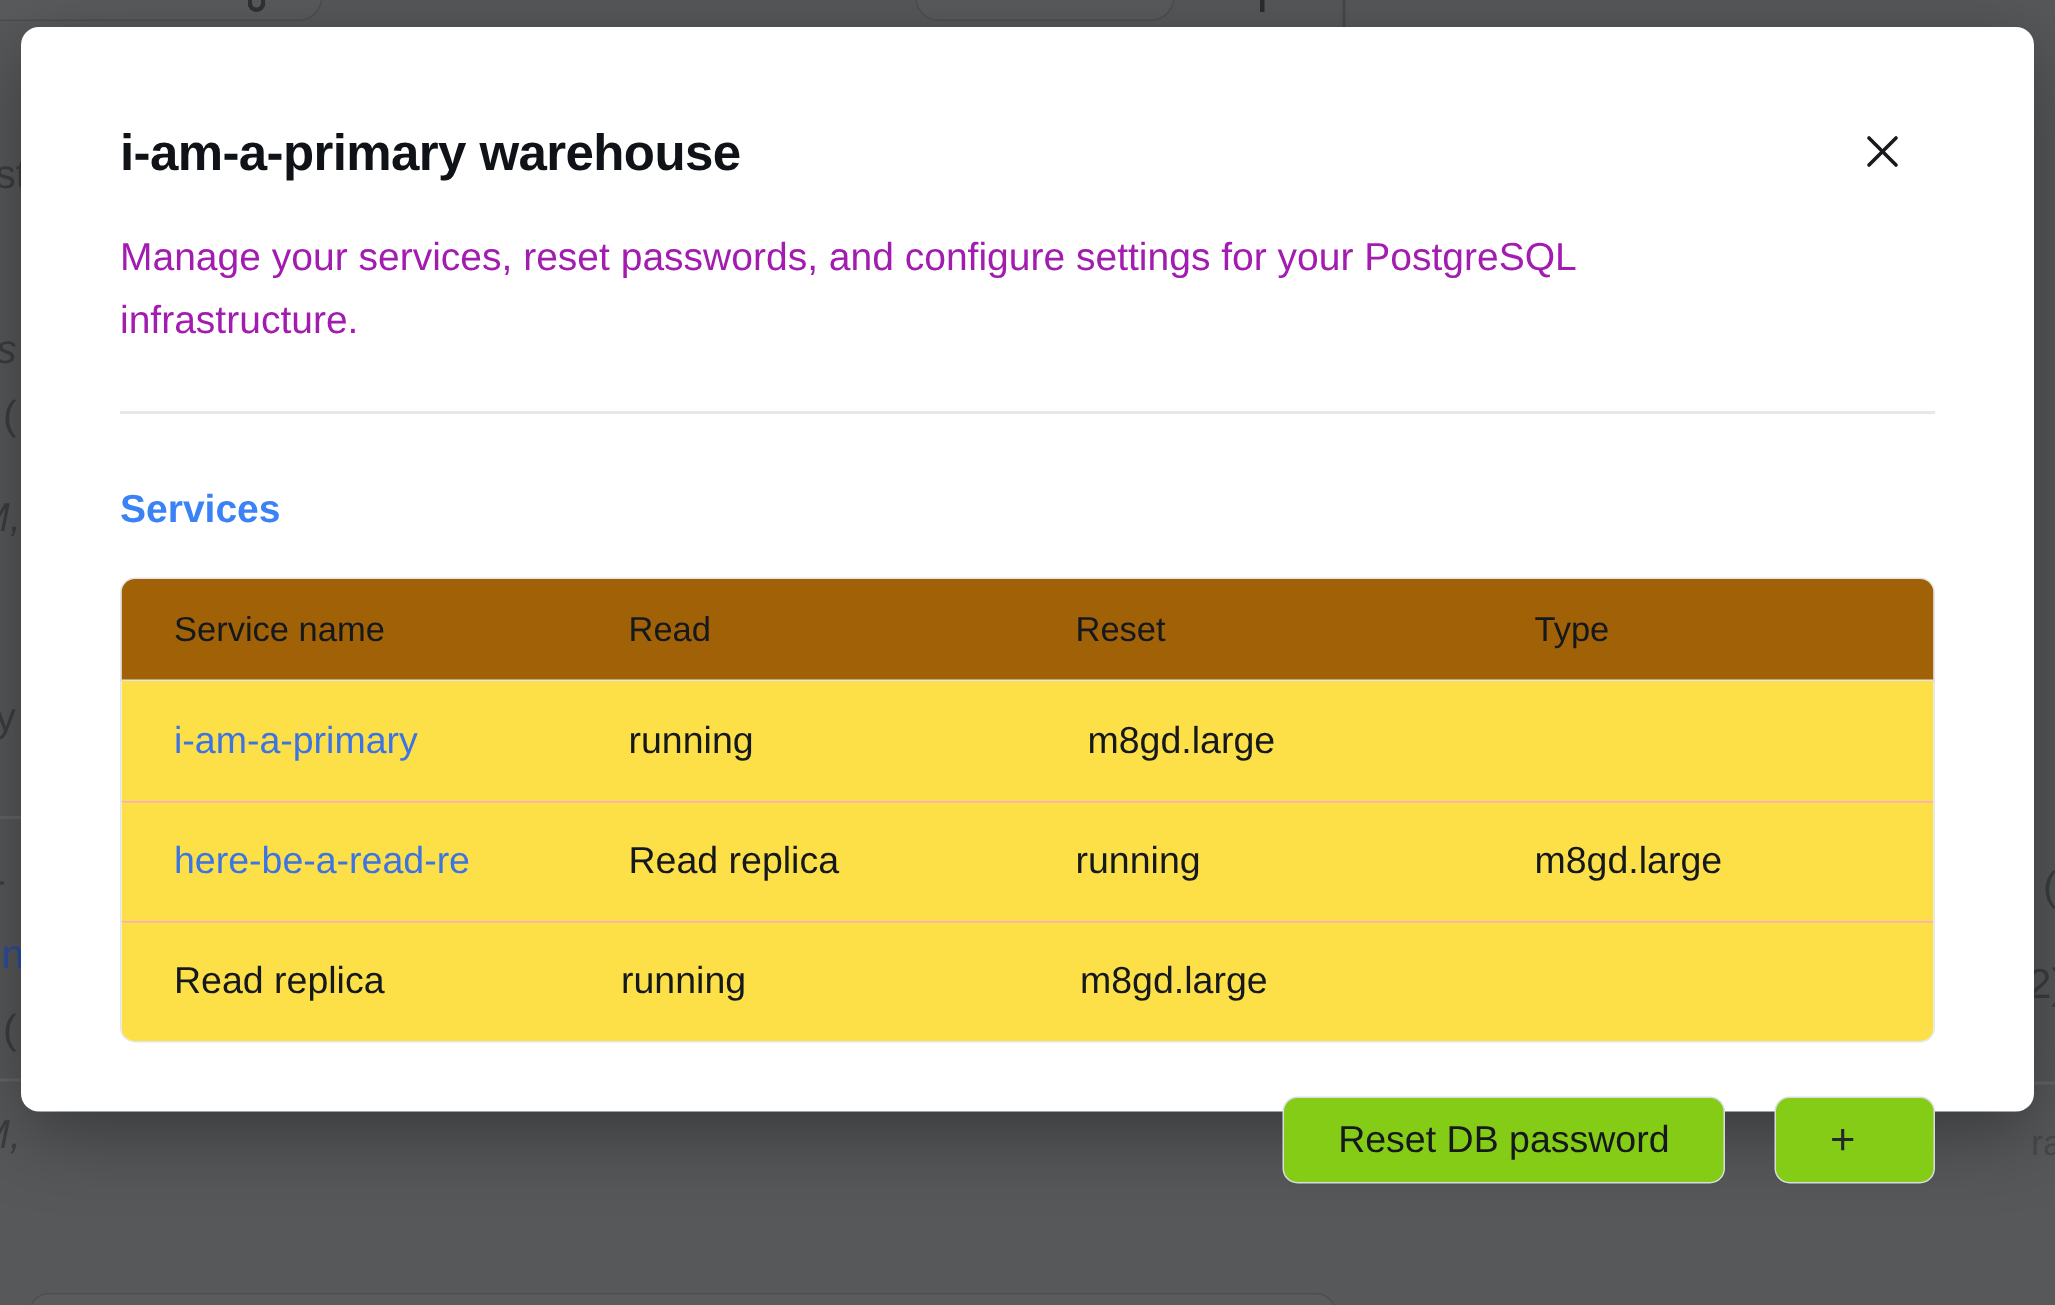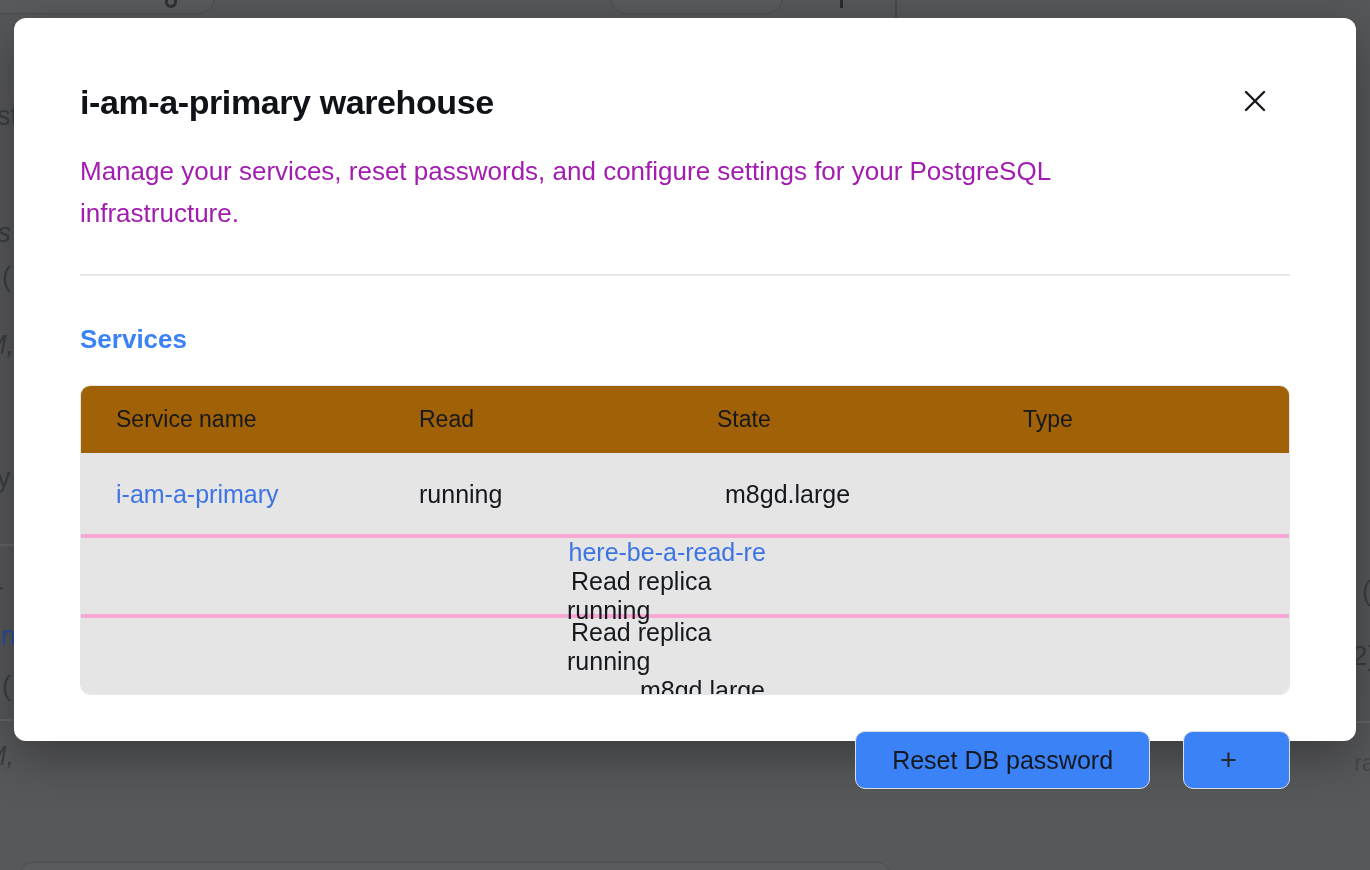--- a/index.html
+++ b/index.html
@@ -71,34 +71,34 @@
   .services-heading { margin-top:48px; font-size:26px; font-weight:700; color:#3b82f6; }
 
   
   .svc-table {
     margin-top:30px; border:1px solid #E2E5E9; border-radius:10px;
     overflow:hidden; background:#fff;
   }
   .t-row { display:flex; align-items:center; }
   .t-head { height:68px; background:#a16207; border-bottom:1px solid #E2E5E9;
     font-size:23px; font-weight:500; color:#15181D; }
-  .t-data { height:80px; font-size:25px; color:#15181D; background:#e5e5e5; }
-  .t-data + .t-data { border-top:4px solid #f9a8d4;flex-direction:column; }
+  .t-data { height:80px; font-size:25px; color:#15181D; background:#fde047; }
+  .t-data + .t-data { border-top:1px solid #f9a8d4; }
   .cell { padding-left:35px; white-space:nowrap; overflow:hidden; }
   .c1 { width:303px; flex:none; }
   .c2 { width:298px; flex:none; }
   .c3 { width:306px; flex:none; }
   .c4 { flex:1; }
   .svc-link { color:#3D74E4; text-decoration:none; cursor:pointer; display:inline-block;
     max-width:232px; overflow:hidden; white-space:nowrap; vertical-align:bottom; }
 
   
   .actions { margin-top:36px; display:flex; justify-content:flex-end; gap:33px; }
   .btn {
-    height:58px; background:#3b82f6; border:1px solid #D9DDE2; border-radius:10px;
+    height:58px; background:#84cc16; border:1px solid #D9DDE2; border-radius:10px;
     font-family:inherit; font-size:25px; color:#15181D; padding:0 36px;
     display:flex; align-items:center; cursor:pointer;
     box-shadow:0 1px 2px rgba(0,0,0,0.04);
   }
   .btn .plus { font-size:29px; font-weight:400; margin-right:16px; color:#24272B; line-height:1; }
 </style>
 </head>
 <body>
 
 <div class="backdrop">
@@ -143,21 +143,21 @@
 
   <div class="divider"></div>
 
   <h2 class="services-heading">Services</h2>
 
   <div class="svc-table">
 
     <div class="t-row t-head">
       <div class="cell c1">Service name</div>
       <div class="cell c2">Read</div>
-      <div class="cell c3">State</div>
+      <div class="cell c3">Reset</div>
       <div class="cell c4">Type</div>
     </div>
 
     <div class="t-row t-data">
       <div class="cell c1"><a class="svc-link">i-am-a-primary</a></div>
       <div class="cell c3">running</div>
       <div class="cell c4">m8gd.large</div>
     </div>
 
     <div class="t-row t-data">

